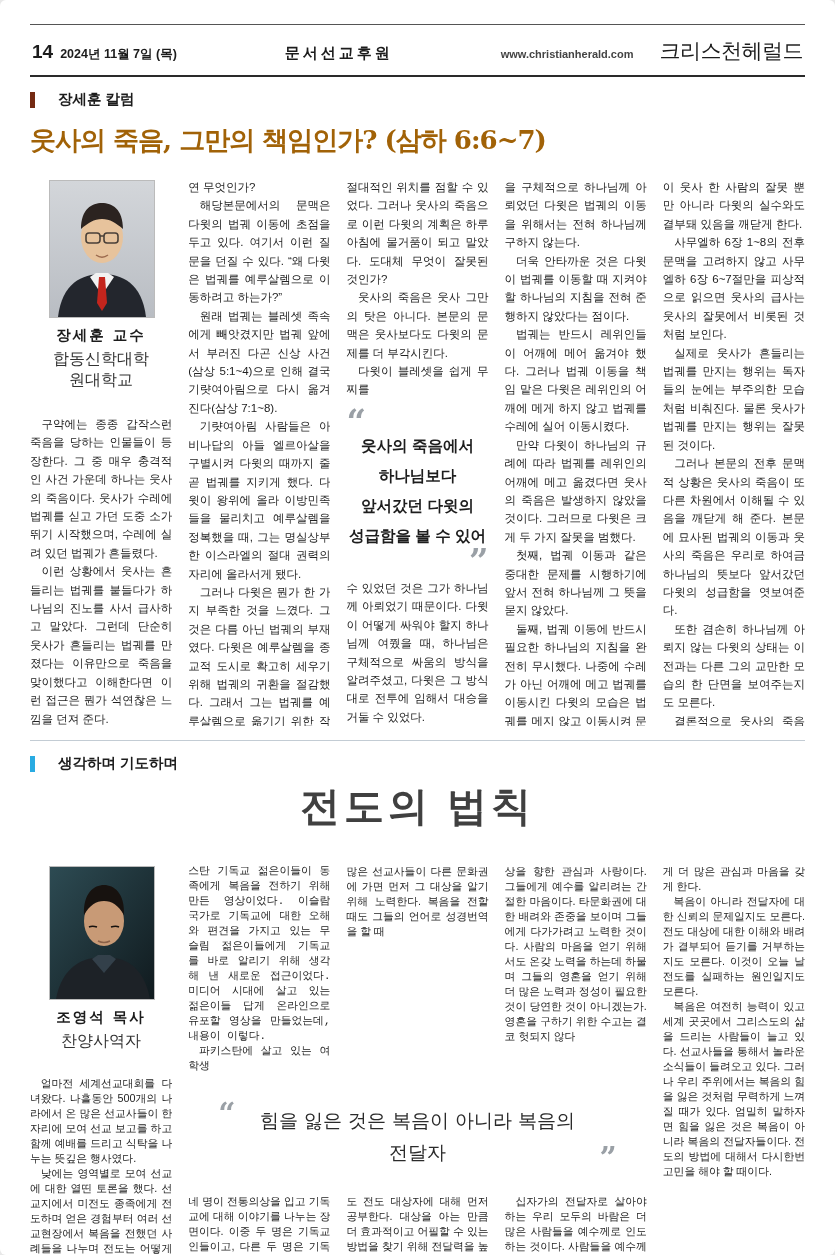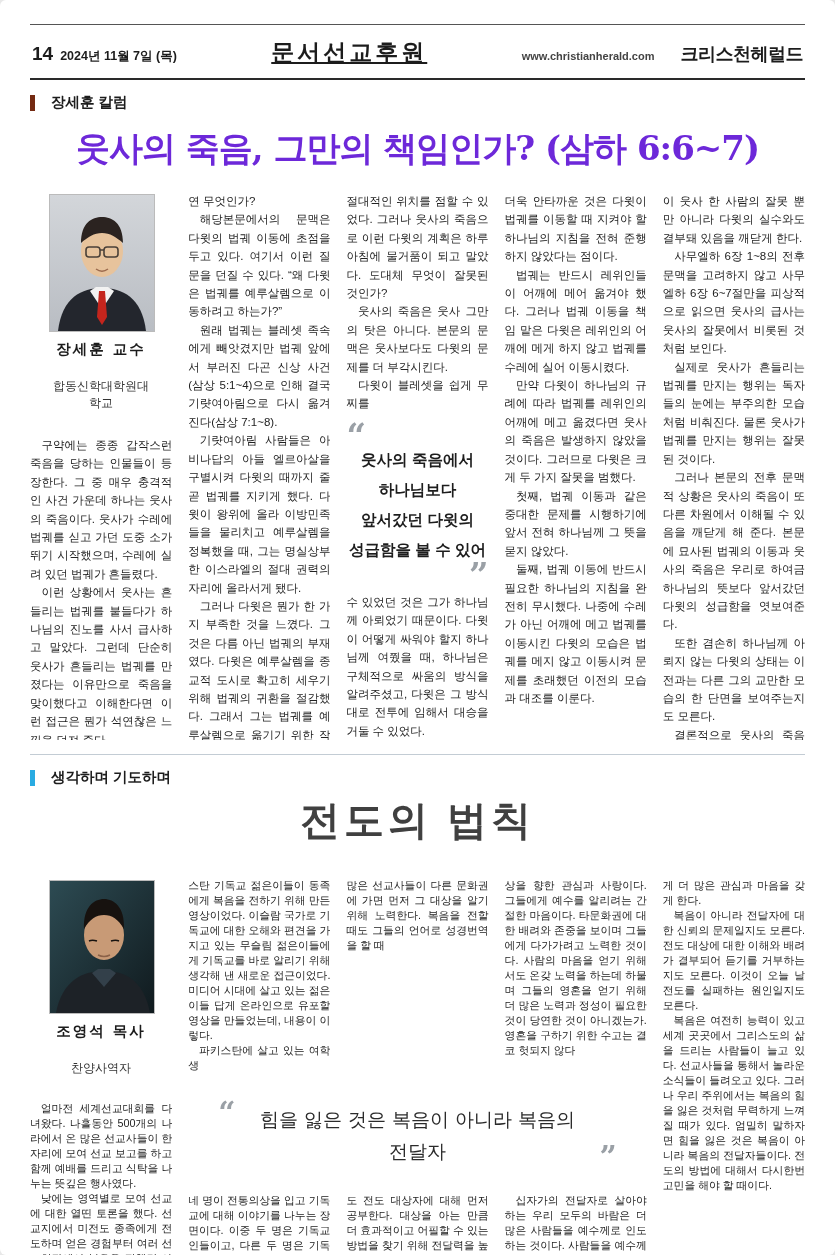--- a/index.html
+++ b/index.html
@@ -10,69 +10,69 @@
   }
   
   .masthead{
     border-top:1px solid #555;border-bottom:2px solid #2a2a2a;
     display:flex;justify-content:space-between;align-items:baseline;
     padding:12px 2px 10px;
   }
   .head-left{display:flex;align-items:baseline;gap:7px;}
   .pageno{font-size:19px;font-weight:700;}
   .issue-date{font-size:12.5px;font-weight:700;}
-  .head-center{font-size:23px;font-weight:900;letter-spacing:3px;text-decoration:underline;}
+  .head-center{font-size:15px;font-weight:900;letter-spacing:3px;}
   .head-right{display:flex;align-items:baseline;gap:26px;}
   .site-url{font-size:11px;color:#444;font-weight:700;}
-  .brand{font-size:18px;font-weight:700;letter-spacing:-0.5px;}
-  
-  .kicker{display:flex;align-items:center;gap:16px;margin-top:13px;font-size:14.5px;font-weight:800;}
+  .brand{font-size:21px;font-weight:400;letter-spacing:-0.5px;}
+  
+  .kicker{display:flex;align-items:center;gap:23px;margin-top:13px;font-size:14.5px;font-weight:800;}
   .bar{width:5px;height:16px;display:inline-block;}
   .bar-red{background:#742a12;}
   .bar-blue{background:#29abe2;}
   
   .title1{
     font-family:"DejaVu Serif","Liberation Serif",serif;
-    font-size:34px;font-weight:700;text-align:center;margin:14px 0 20px;
-    letter-spacing:-1px;color:#6d28d9;
+    font-size:26px;font-weight:700;margin:14px 0 20px;
+    letter-spacing:-1px;color:#a16207;
   }
   .title2{
     font-size:40px;font-weight:900;text-align:center;margin:6px 0 30px;
     letter-spacing:4px;color:#404040;
   }
   
   .cols1{display:flex;gap:16px;height:548px;overflow:hidden;margin-top:4px;}
   .cols1 .col{flex:1;min-width:0;overflow:hidden;}
   .paras p{
     margin:0;font-size:11.5px;line-height:18.4px;text-align:justify;
     word-break:break-all;text-indent:1em;color:#222;
   }
   .cont p:first-child{text-indent:0;}
   .a2 .paras p{font-size:10.8px;line-height:15px;}
   
   .authorbox{margin:2px 0 24px;text-align:center;}
   .authorbox svg{display:block;margin:0 auto;border:1px solid #bbb;}
   .author-name{font-family:"DejaVu Serif","Liberation Serif",serif;font-size:14.5px;font-weight:700;margin-top:8px;letter-spacing:2px;}
-  .author-aff{font-size:12px;color:#333;margin-top:19px;}
+  .author-aff{font-size:16px;color:#333;margin-top:4px;}
   
   .pq1{margin:12px 0 8px;}
   .q{font-family:"DejaVu Serif","Liberation Serif",serif;font-weight:700;color:#9aa0a6;font-size:34px;line-height:20px;}
   .pq1 .q-open{text-align:left;}
   .pq1 .q-close{text-align:right;}
   .pq1-lines p{margin:0;text-indent:0;text-align:center;font-weight:700;font-size:15.5px;line-height:30px;color:#1d1d1d;word-break:keep-all;}
   
   .sep{border:none;border-top:1px solid #c3ccd4;margin:14px 0 8px;}
   
   .grid2{
     display:grid;grid-template-columns:repeat(5,1fr);column-gap:16px;
     grid-template-rows:auto auto 1fr;height:462px;overflow:hidden;margin-top:2px;
   }
   .grid2 .gcol{min-width:0;overflow:hidden;}
   .g-c1{grid-column:1;grid-row:1/4;}
-  .g-c2t{grid-column:2;grid-row:1;} .g-c3t{grid-column:3;grid-row:1;} .g-c4t{grid-column:4;grid-row:1;}
+  .g-c2t{grid-column:2;grid-row:1;font-family:Liberation Mono, monospace;} .g-c3t{grid-column:3;grid-row:1;} .g-c4t{grid-column:4;grid-row:1;}
   .g-quote{grid-column:2/5;grid-row:2;}
   .g-c2b{grid-column:2;grid-row:3;} .g-c3b{grid-column:3;grid-row:3;} .g-c4b{grid-column:4;grid-row:3;}
   .g-c5{grid-column:5;grid-row:1/4;}
   .pq2{
     display:flex;justify-content:center;align-items:flex-start;gap:12px;
     padding:30px 0 26px;
   }
   .pq2 .q{font-size:30px;}
   .pq2 .q-close{align-self:flex-end;}
   .pq2-text{
@@ -164,20 +164,21 @@
             </div>
           <div class="q q-close">”</div>
         </div>
         <div class="paras cont">
             <p>수 있었던 것은 그가 하나님께 아뢰었기 때문이다. 다윗이 어떻게 싸워야 할지 하나님께 여쭸을 때, 하나님은 구체적으로 싸움의 방식을 알려주셨고, 다윗은 그 방식대로 전투에 임해서 대승을 거둘 수 있었다.</p>
           </div>
       </div>
 
       <div class="col">
         <div class="paras cont">
+            <p>을 구체적으로 하나님께 아뢰었던 다윗은 법궤의 이동을 위해서는 전혀 하나님께 구하지 않는다.</p>
             <p>더욱 안타까운 것은 다윗이 법궤를 이동할 때 지켜야 할 하나님의 지침을 전혀 준행하지 않았다는 점이다.</p>
             <p>법궤는 반드시 레위인들이 어깨에 메어 옮겨야 했다. 그러나 법궤 이동을 책임 맡은 다윗은 레위인의 어깨에 메게 하지 않고 법궤를 수레에 실어 이동시켰다.</p>
             <p>만약 다윗이 하나님의 규례에 따라 법궤를 레위인의 어깨에 메고 옮겼다면 웃사의 죽음은 발생하지 않았을 것이다. 그러므로 다윗은 크게 두 가지 잘못을 범했다.</p>
             <p>첫째, 법궤 이동과 같은 중대한 문제를 시행하기에 앞서 전혀 하나님께 그 뜻을 묻지 않았다.</p>
             <p>둘째, 법궤 이동에 반드시 필요한 하나님의 지침을 완전히 무시했다. 나중에 수레가 아닌 어깨에 메고 법궤를 이동시킨 다윗의 모습은 법궤를 메지 않고 이동시켜 문제를 초래했던 이전의 모습과 대조를 이룬다.</p>
           </div>
       </div>
 
       <div class="col">
         <div class="paras cont">

